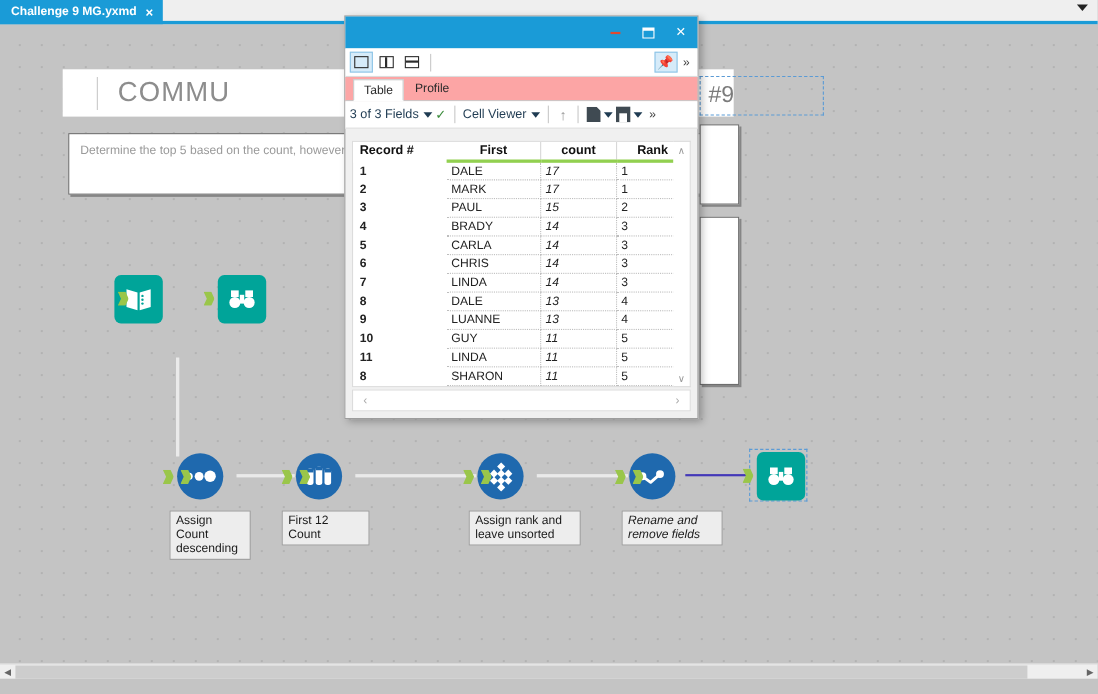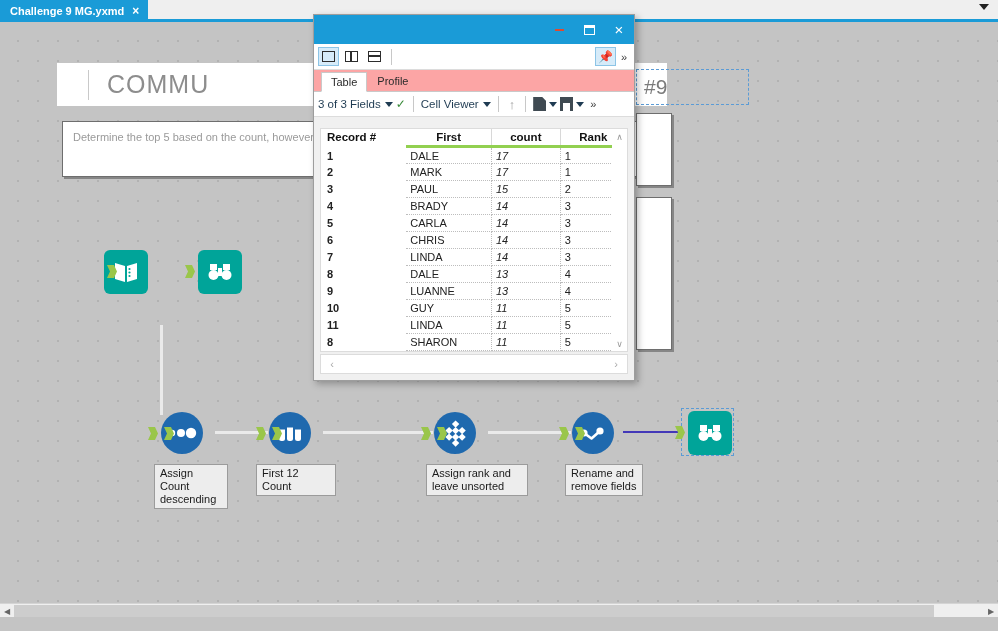--- a/index.html
+++ b/index.html
@@ -368,21 +368,21 @@
     <div class="tool" style="left:572px; top:387px;">
       <div class="tool-glyph">
         <svg width="28" height="18" viewBox="0 0 28 18" aria-hidden="true">
           <circle cx="5" cy="9" r="3.6" fill="#fff"></circle>
           <circle cx="21" cy="7" r="3.6" fill="#fff"></circle>
           <path d="M5 9 L12.5 14.5 L21 7" stroke="#fff" stroke-width="2.6" fill="none" stroke-linecap="round" stroke-linejoin="round"></path>
         </svg>
       </div>
       <div class="port left"></div>
       <div class="port right"></div>
-      <div class="tool-label" style="left:-7px; top:52px; width:78px;">Rename and
+      <div class="tool-label" style="left:-7px; top:52px; width:92px;font-style:italic;">Rename and
 remove fields</div>
     </div>
 
     <div class="conn blue" style="left:623px; top:406px; width:60px;"></div>
 
     <div class="sel-dash" style="left:681px; top:383px; width:53px; height:48px;"></div>
     <div class="tool" style="left:688px; top:386px;">
       <div class="tool-glyph teal">
         <svg width="26" height="24" viewBox="0 0 26 24" aria-hidden="true">
           <rect x="3" y="4" width="7" height="6" fill="#fff"></rect>

